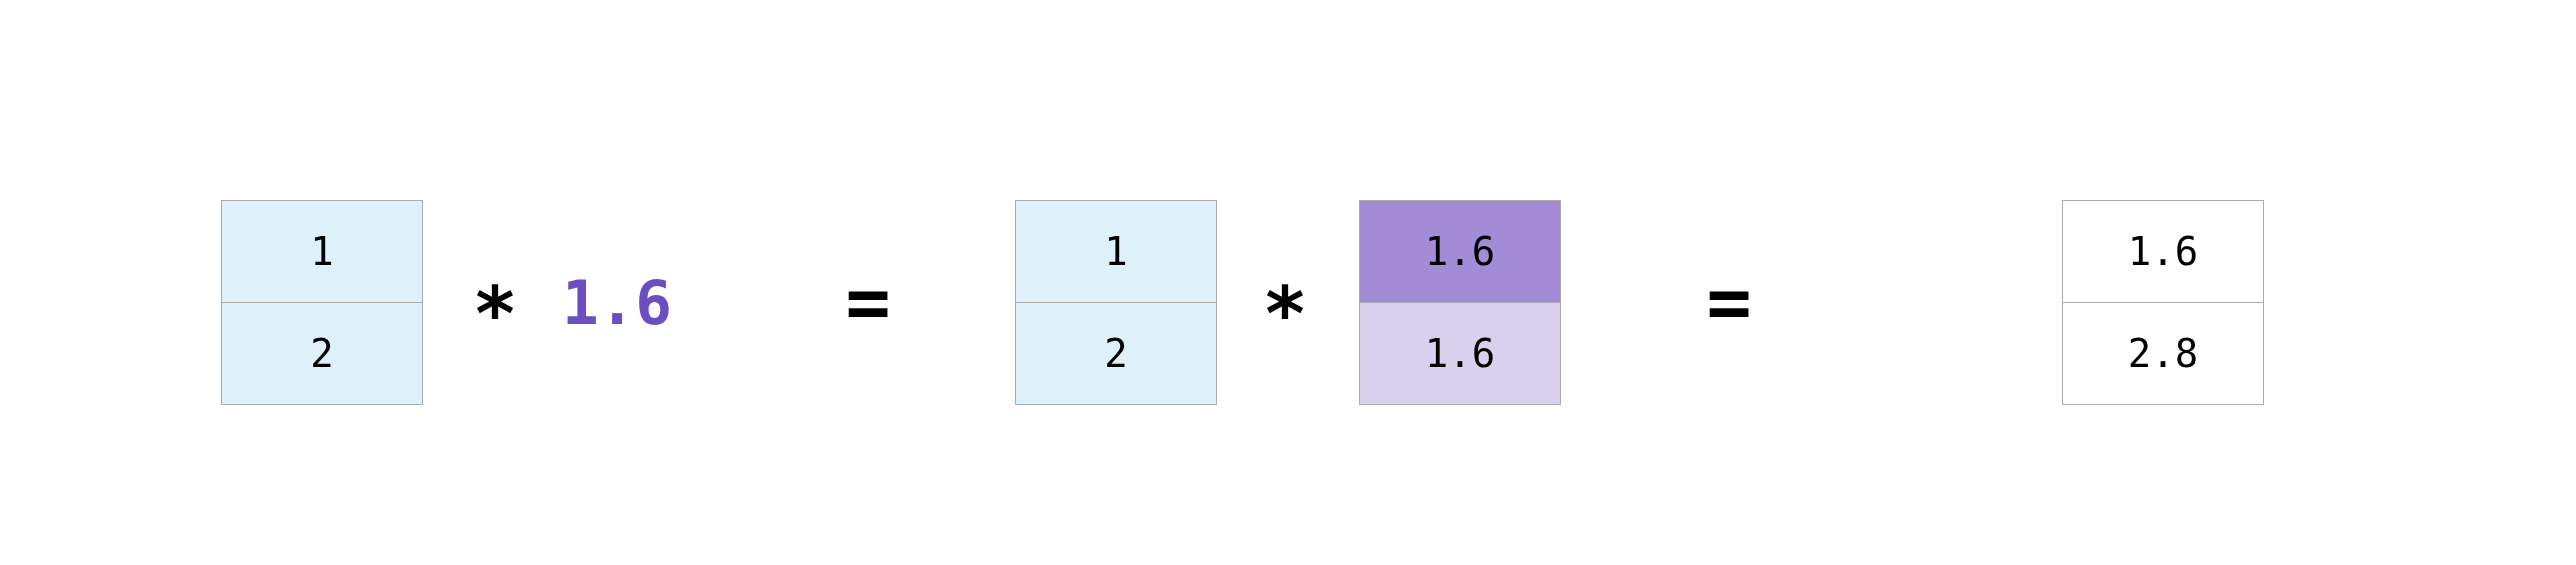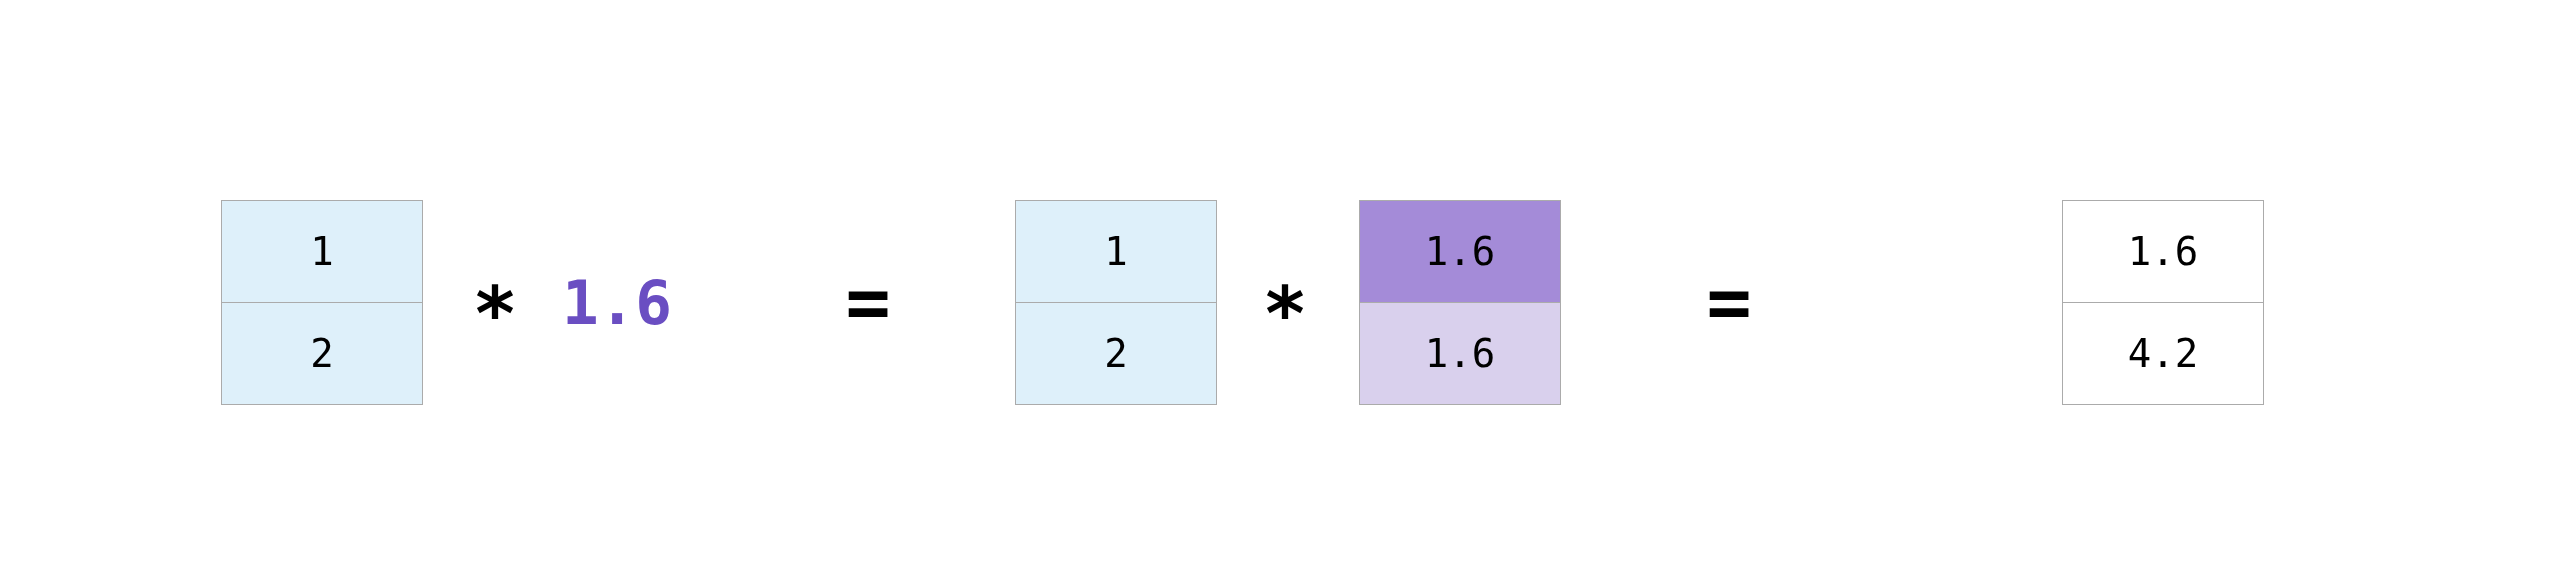--- a/index.html
+++ b/index.html
@@ -98,17 +98,17 @@
     <div class="cell cell-bc-strong">1.6</div>
     <div class="cell cell-bc-faded">1.6</div>
   </div>
 
   <div class="opbox" style="left:1682px;width:94px">
     <span class="op">=</span>
   </div>
 
   <div class="vec" style="left:2062px">
     <div class="cell cell-result">1.6</div>
-    <div class="cell cell-result">4.2</div>
+    <div class="cell cell-result">2.8</div>
   </div>
 
 </div>
 
 
 </body></html>

